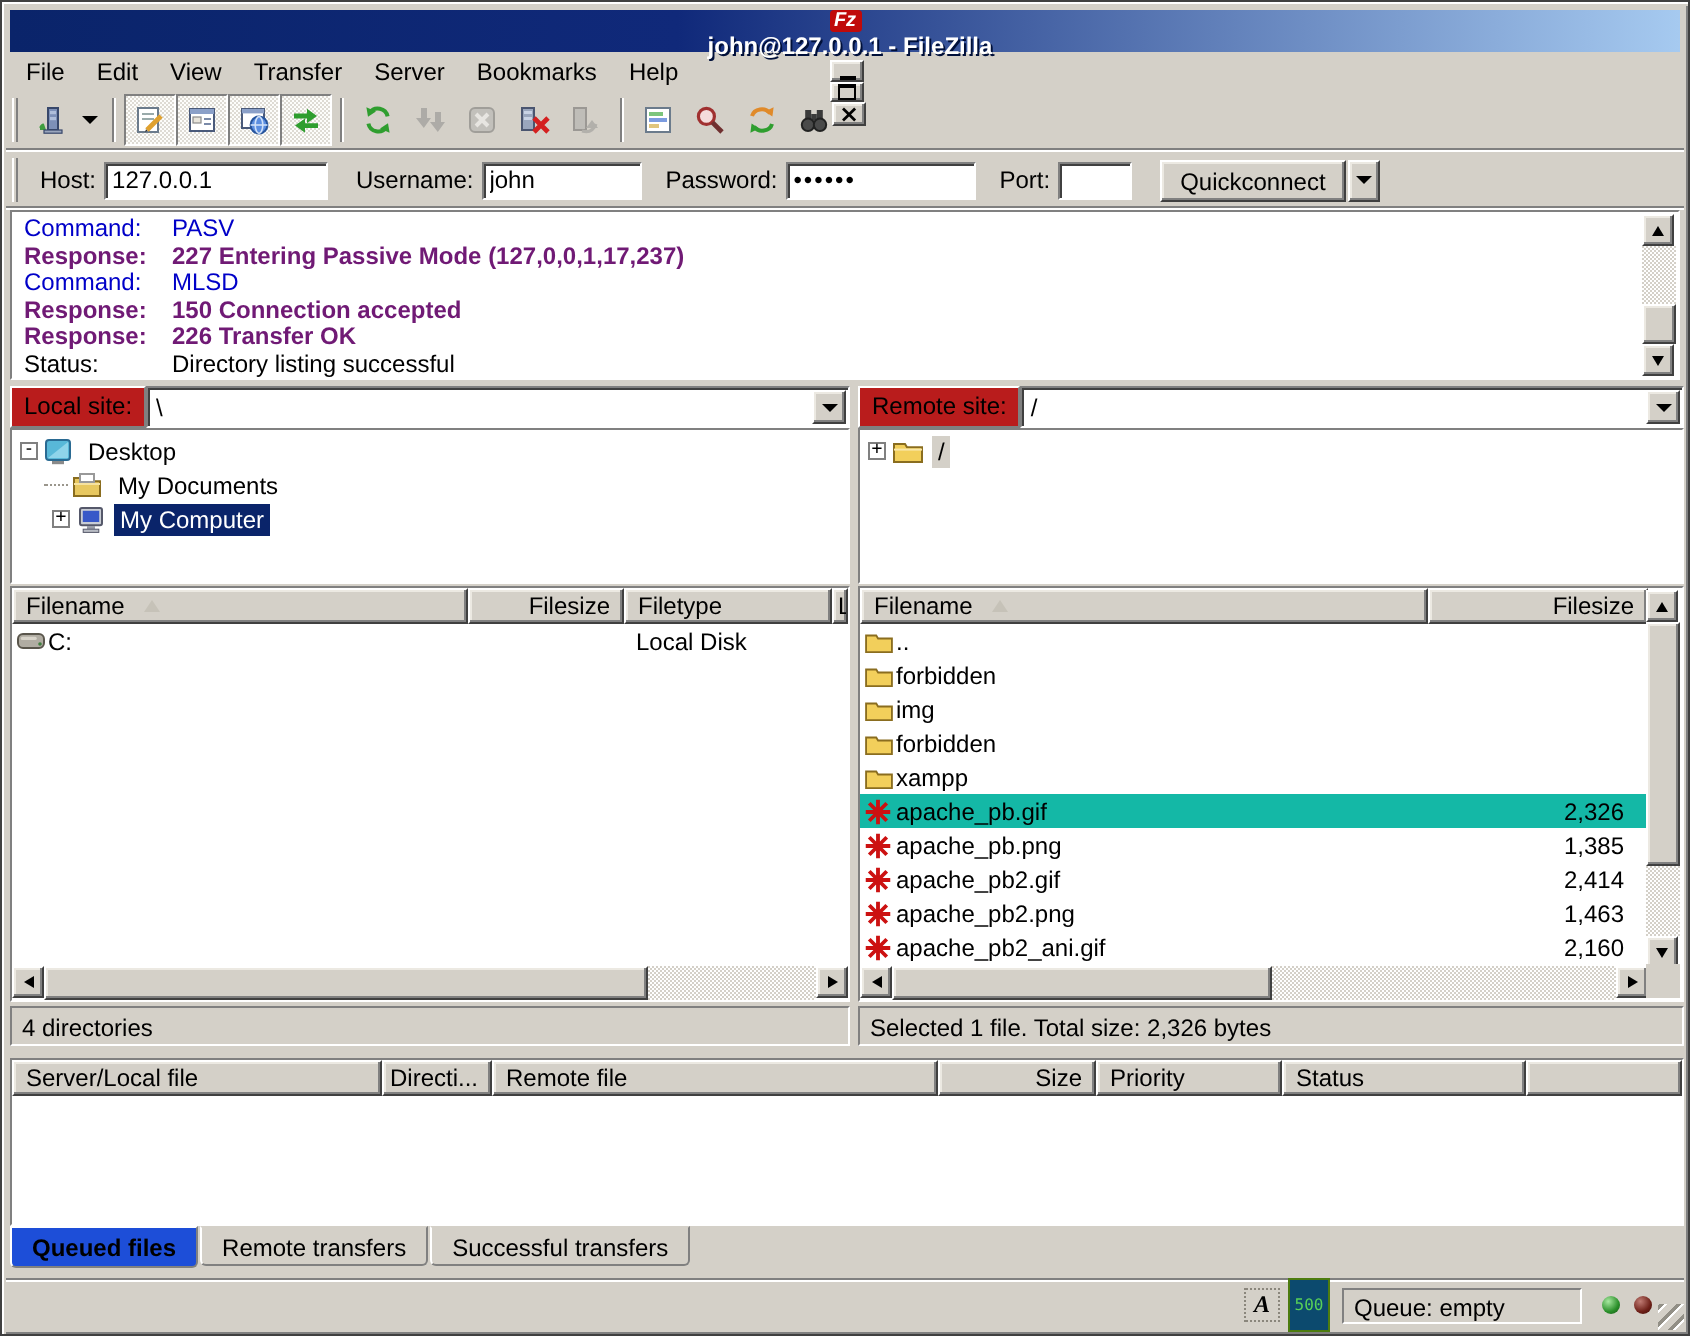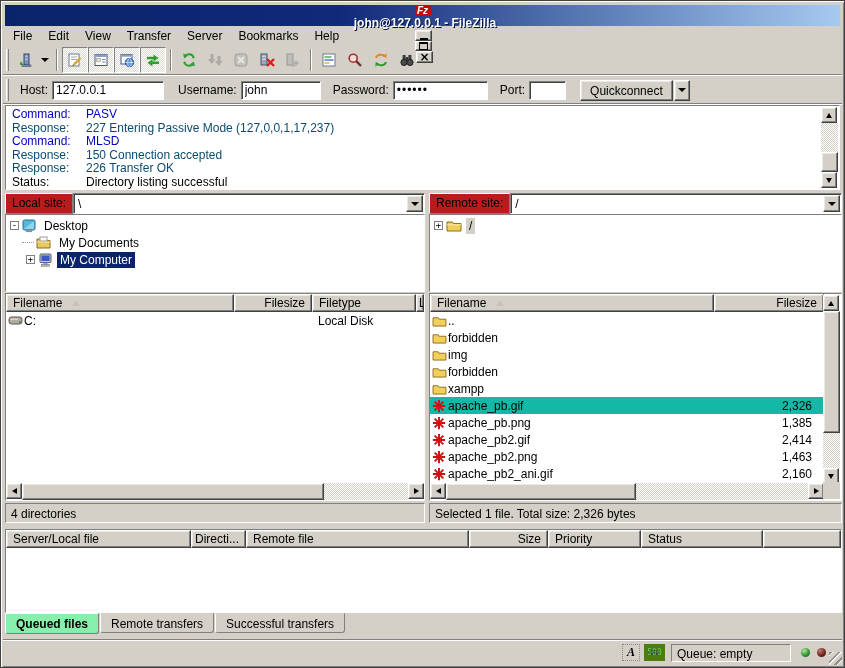--- a/index.html
+++ b/index.html
@@ -47,21 +47,21 @@
   .qcbar { position:absolute; left:4px; top:76px; height:26px; right:4px; display:flex; align-items:center; }
   .qlabel { margin:0 4px 0 8px; }
   .qinput { height:19px; font-size:12px; font-family:"Liberation Sans",sans-serif; padding:1px 3px; outline:none; }
   .qbtn { height:21px; padding:1px 9px 0; font-size:12px; display:flex; align-items:center; }
   .qdd  { width:16px; height:21px; display:flex; align-items:center; justify-content:center; margin-left:1px; }
 
   
   .log { position:absolute; left:4px; top:104px; right:4px; height:85px; background:#fff; overflow:hidden; }
   .log-lines { position:absolute; left:1px; top:1px; right:18px; bottom:1px; padding:1px 0 0 5px; line-height:13.5px; }
   .log-label { display:inline-block; width:74px; }
-  .lc { color:#0000c8; } .lr { color:#0c4a6e; } .ls { color:#000; }
+  .lc { color:#0000c8; } .lr { color:#701a75;font-weight:bold; } .ls { color:#000; }
 
   
   .track { background-image:conic-gradient(#fff 25%, #d4d0c8 0 50%, #fff 0 75%, #d4d0c8 0); background-size:2px 2px; }
   .sbtn { width:16px; height:16px; display:flex; align-items:center; justify-content:center; flex:0 0 auto; }
   .au { width:0;height:0;border-left:3px solid transparent;border-right:3px solid transparent;border-bottom:5px solid #000; }
   .ad { width:0;height:0;border-left:3px solid transparent;border-right:3px solid transparent;border-top:5px solid #000; }
   .al { width:0;height:0;border-top:3px solid transparent;border-bottom:3px solid transparent;border-right:5px solid #000; }
   .ar { width:0;height:0;border-top:3px solid transparent;border-bottom:3px solid transparent;border-left:5px solid #000; }
   .vscroll { position:absolute; right:1px; top:1px; width:17px; display:flex; flex-direction:column; }
   .hscroll { display:flex; height:17px; flex:0 0 auto; }
@@ -103,27 +103,27 @@
   .corner { position:absolute; right:1px; bottom:1px; width:17px; height:17px; background:#d4d0c8; }
 
   
   .queuepane { position:absolute; left:4px; top:528px; width:837px; height:84px; background:#fff; display:flex; flex-direction:column; }
   .qbody { flex:1; background:#fff; }
 
   
   .tabsrow { position:absolute; left:4px; top:612px; display:flex; align-items:flex-start; }
   .tab { height:20px; padding:3px 10px 0; background:#d4d0c8; border:1px solid; border-color:#d4d0c8 #808080 #808080 #fff;
          border-radius:0 0 3px 3px; margin-right:1px; }
-  .tab.active { background:#86efac; font-weight:bold; border-color:#fff #808080 #808080 #fff; height:21px; }
+  .tab.active { background:#1d4ed8; font-weight:bold; border-color:#fff #808080 #808080 #fff; height:21px; }
 
   
   .statusbar { position:absolute; left:4px; right:4px; bottom:4px; height:21px; display:flex; align-items:center; justify-content:flex-end; }
   .type-ind { width:18px; height:17px; border:1px dotted #8a867c; display:flex; align-items:center; justify-content:center;
               font-family:"Liberation Serif",serif; font-style:italic; font-weight:bold; font-size:12px; margin-right:4px; }
-  .lcd { width:21px; height:17px; background:#404040; border:6px solid #4d7c0f; color:#58d058; font-size:8px;
+  .lcd { width:21px; height:27px; background:#0c4a6e; border:1px solid #4d7c0f; color:#58d058; font-size:8px;
          font-family:"DejaVu Sans Mono",monospace; display:flex; align-items:center; justify-content:center; margin-right:6px; letter-spacing:0; }
   .queue-panel { width:120px; height:18px; padding:2px 5px; background:#d4d0c8; margin-right:10px; overflow:hidden; white-space:nowrap; }
   .led { width:9px; height:9px; border-radius:50%; margin-right:7px; }
   .led-green { background:radial-gradient(circle at 35% 30%, #a8e8a0, #2a8f2a 60%, #135013); }
   .led-red   { background:radial-gradient(circle at 35% 30%, #c07c74, #6e2018 60%, #3a0d08); }
   .sizegrip { position:absolute; right:2px; bottom:2px; width:13px; height:13px;
               background:repeating-linear-gradient(315deg, transparent 0 3px, #fff 3px 4px, #928f86 4px 6px); }
 </style>
 </head>
 <body>

